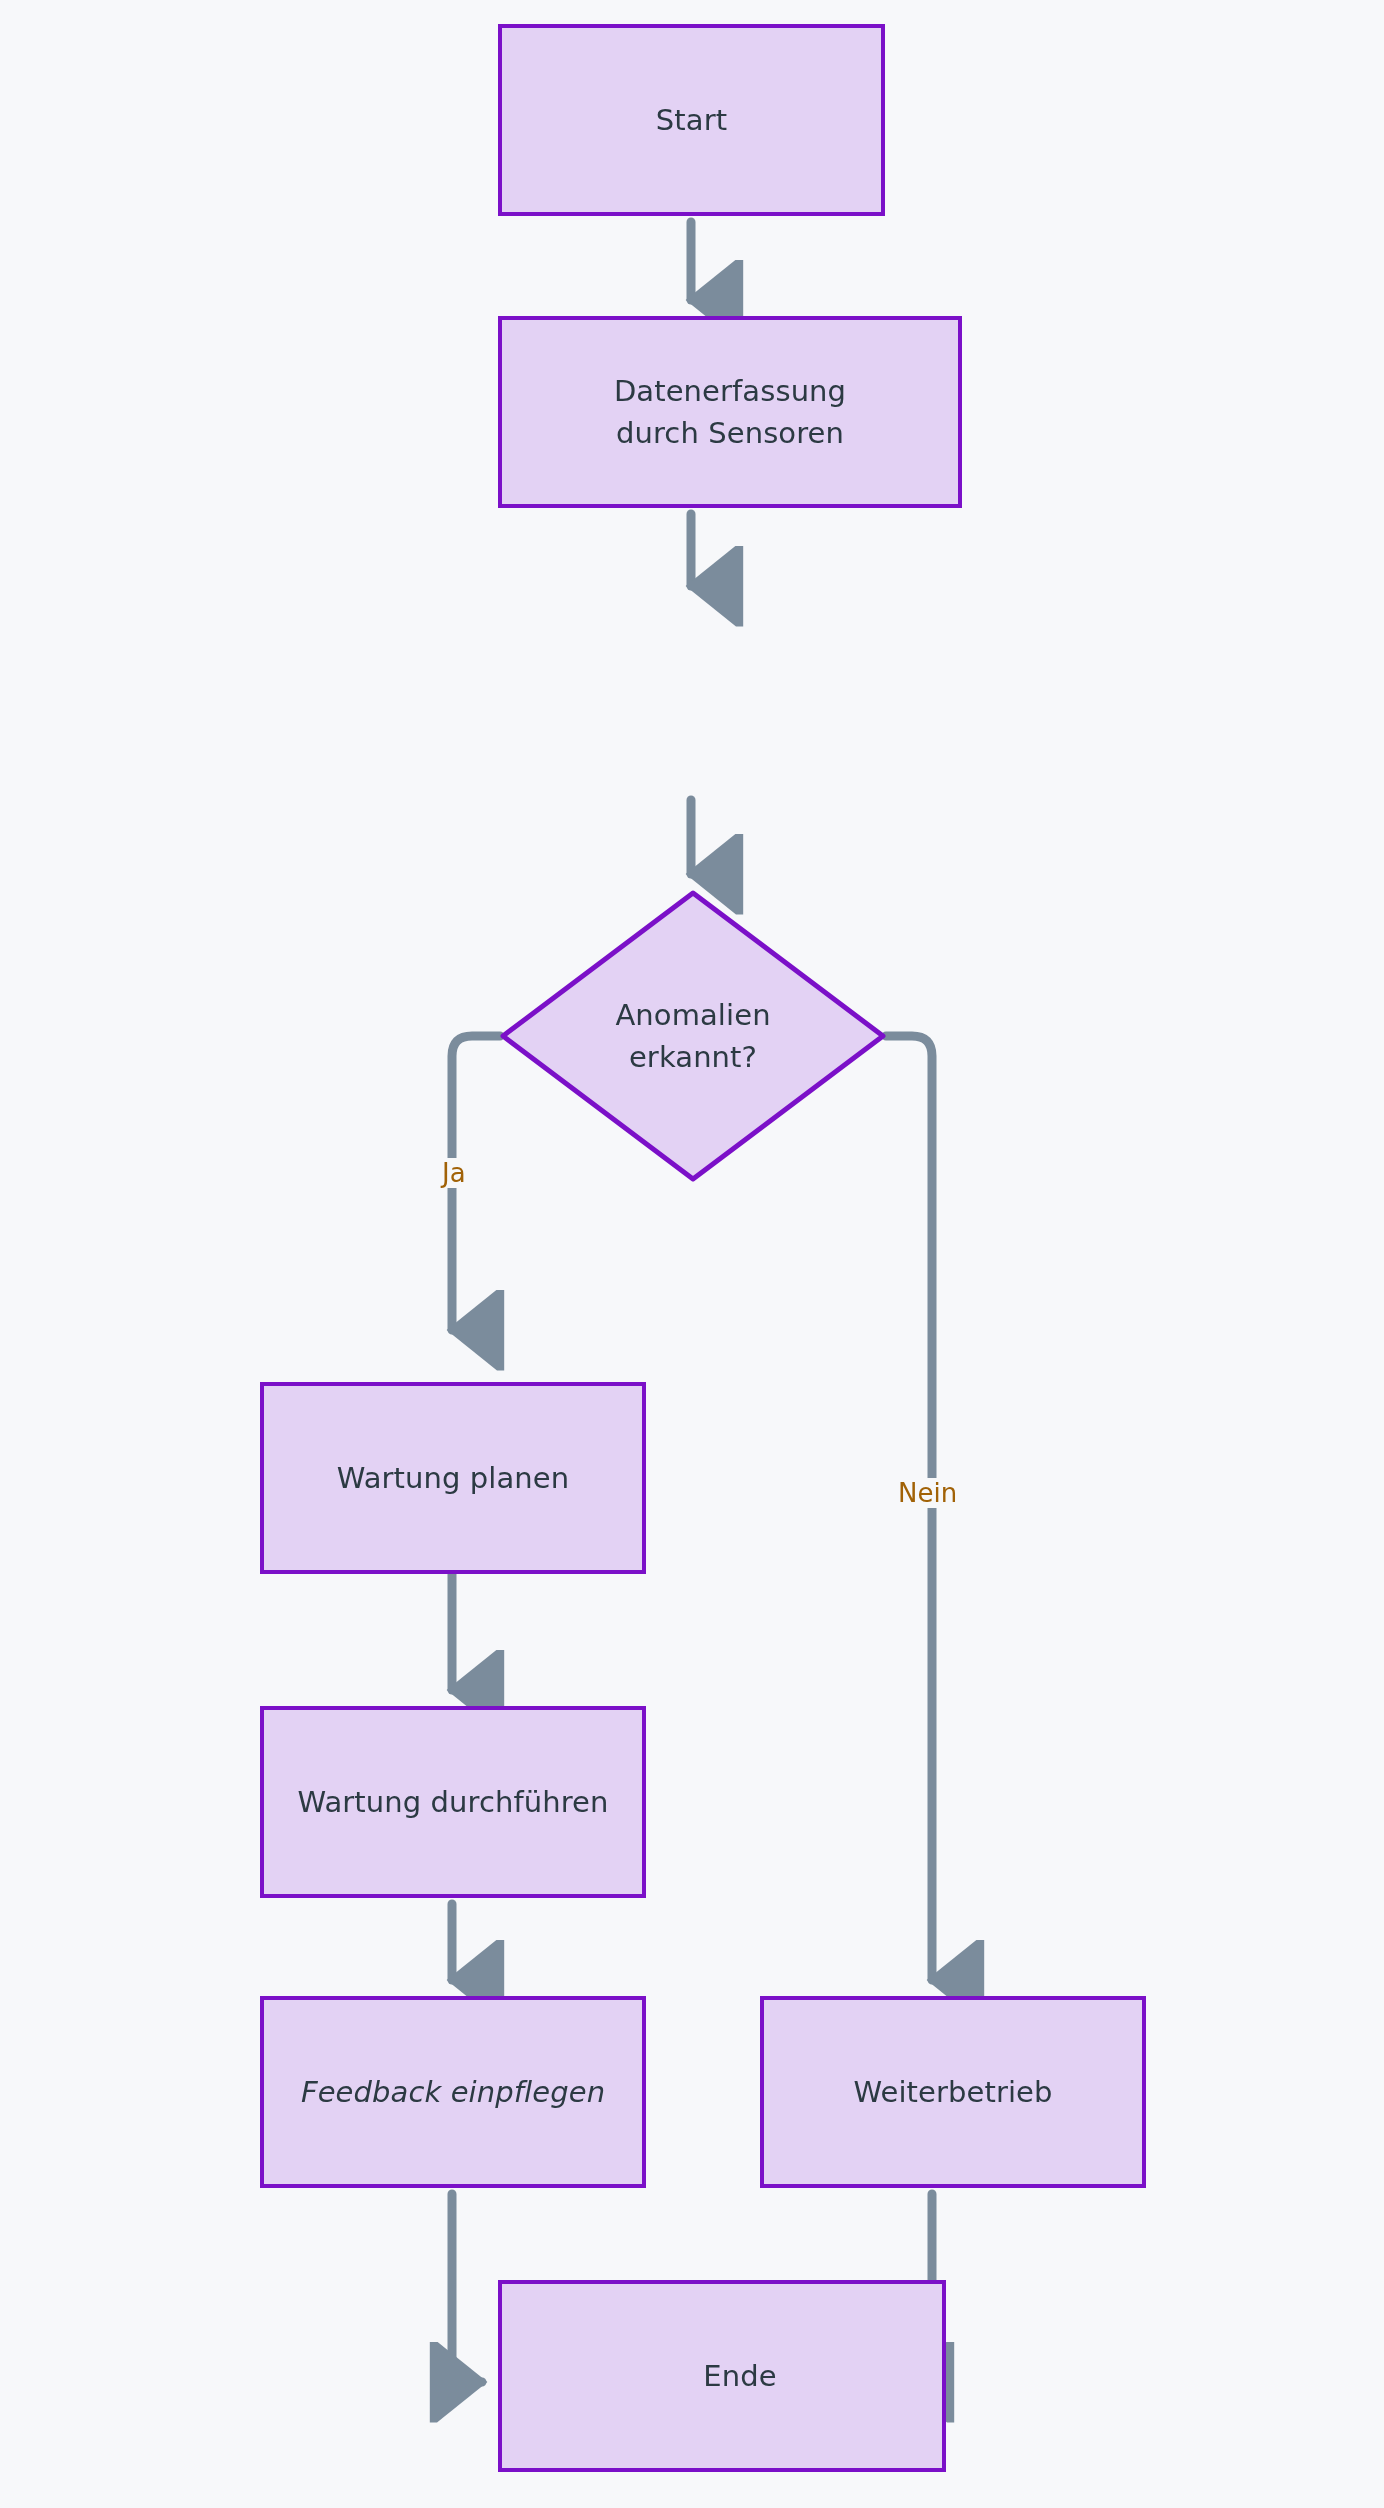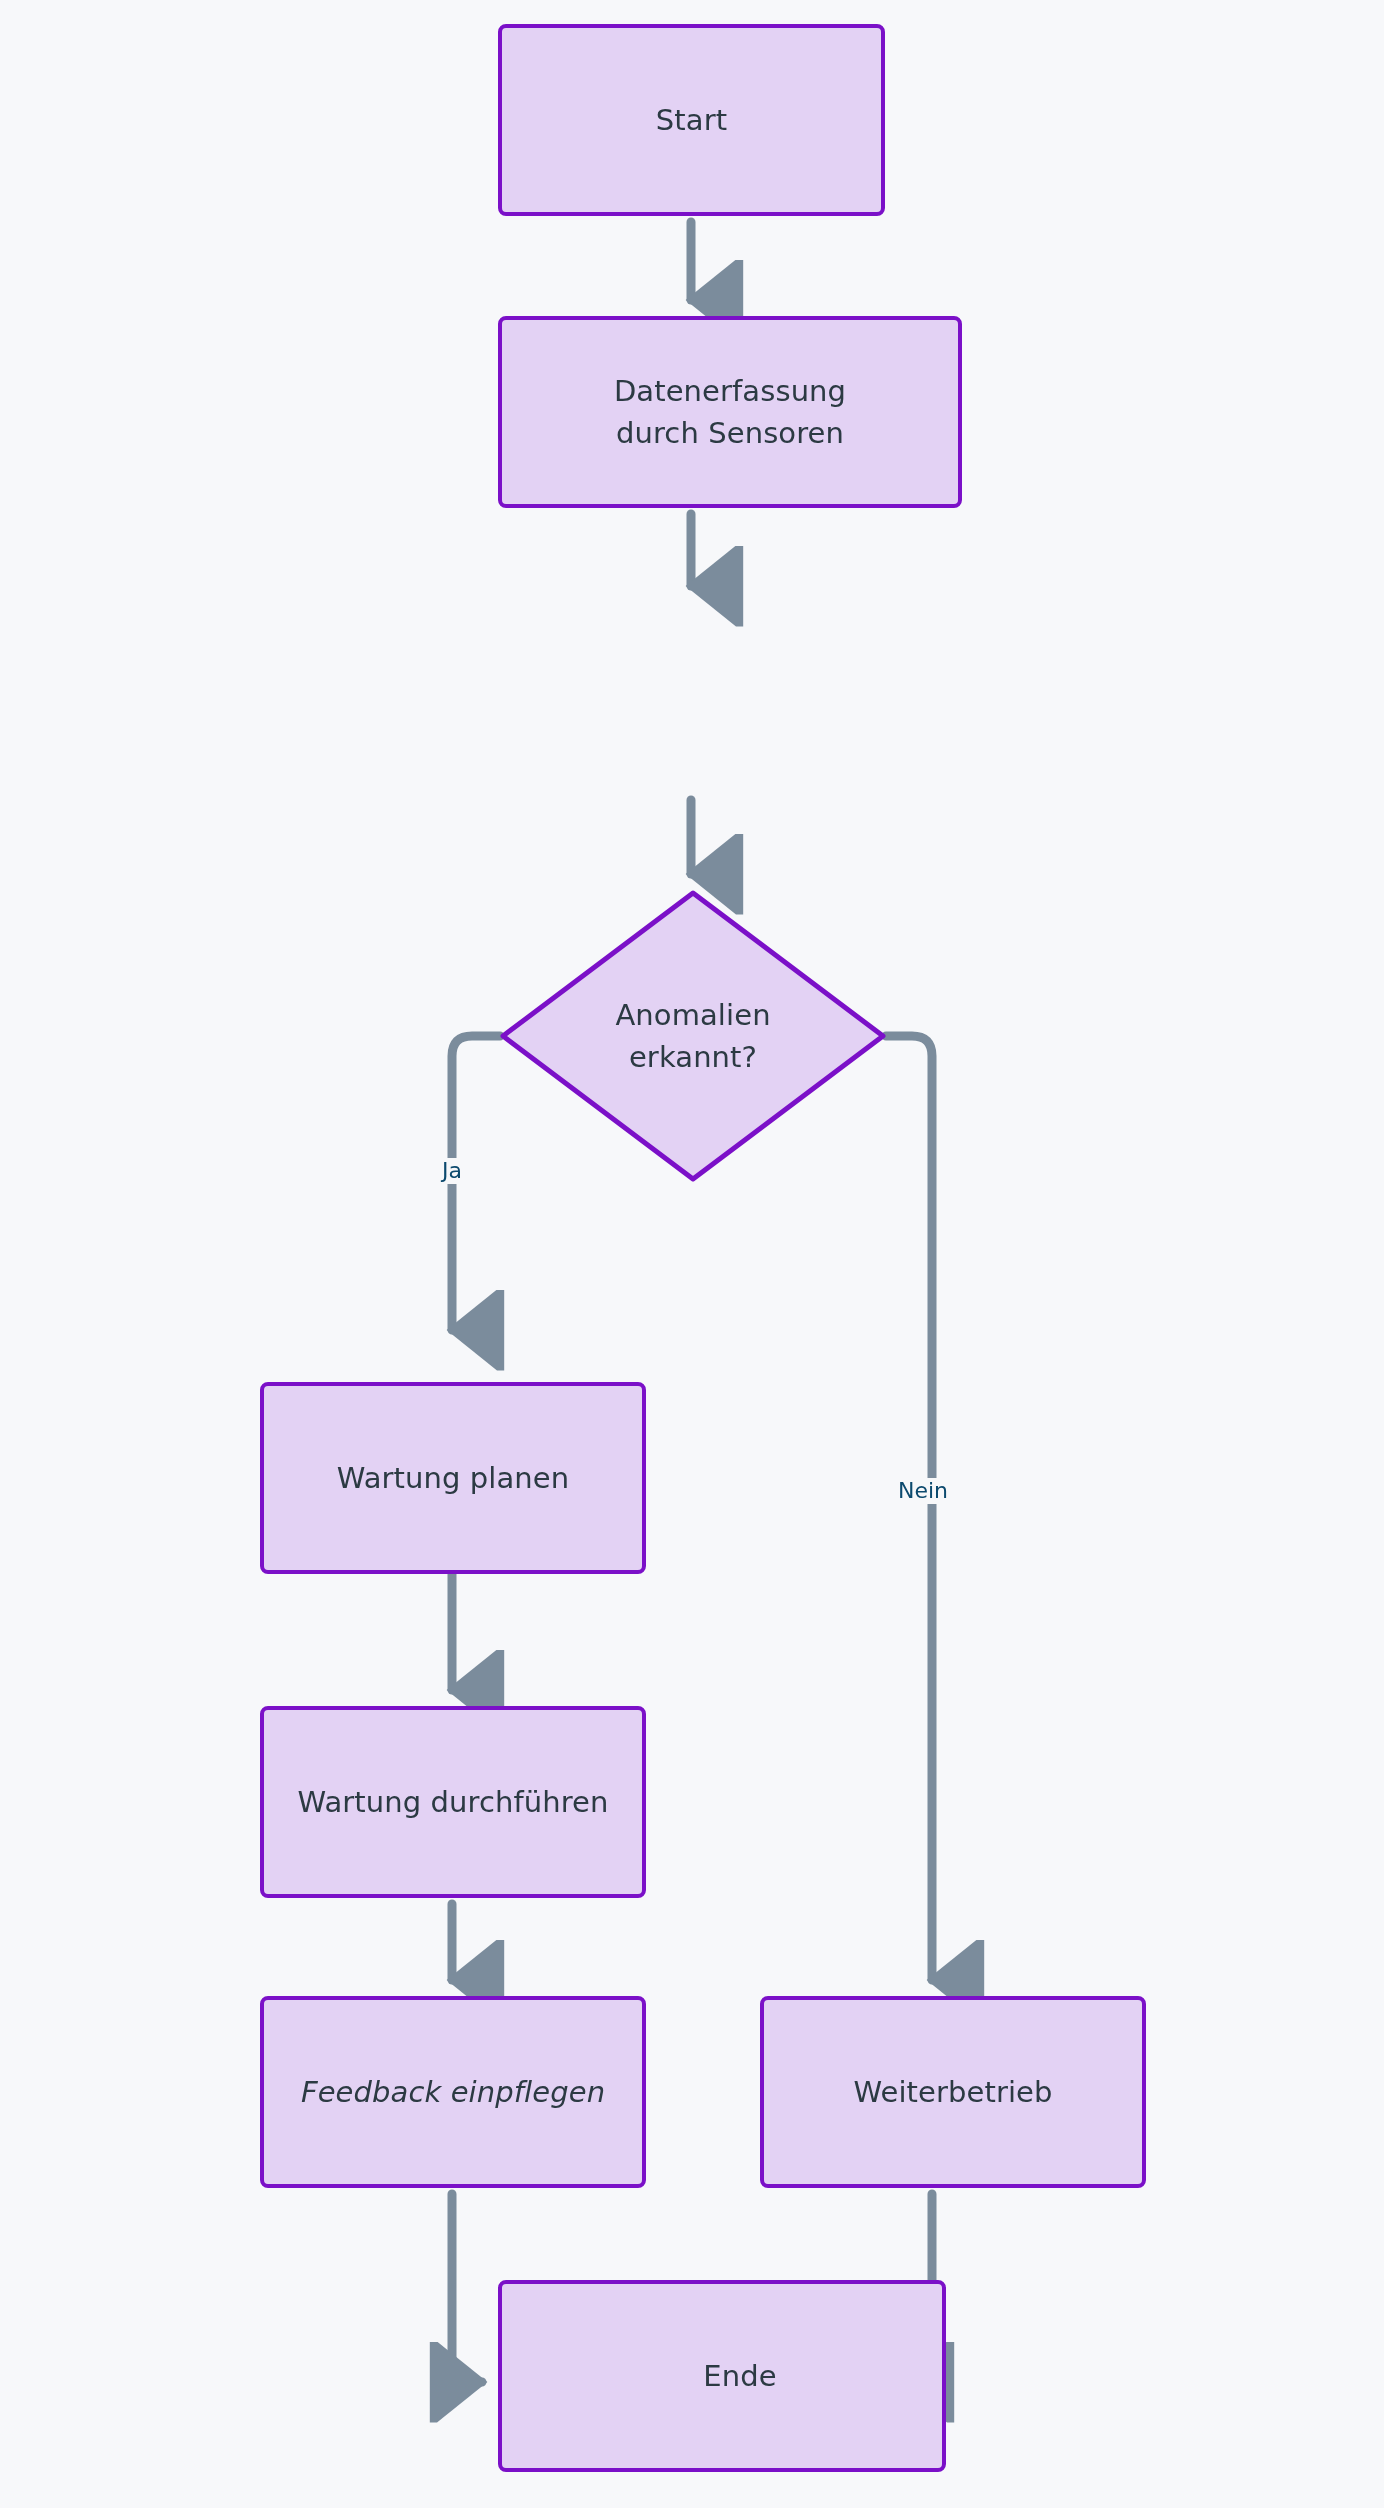--- a/index.html
+++ b/index.html
@@ -27,21 +27,21 @@
     left: 0; top: 0;
     width: 1384px;
     height: 2508px;
     pointer-events: none;
   }
   .node {
     position: absolute;
     box-sizing: border-box;
     background: #e3d2f4;
     border: 4px solid #7b10c8;
-    border-radius: 8px;
+    border-radius: 0;
     display: flex;
     align-items: center;
     justify-content: center;
     text-align: center;
     color: #2c3a43;
     font-size: 29px;
     line-height: 1.45;
     letter-spacing: 0.1px;
   }
   .node .node-label {
@@ -60,22 +60,22 @@
     width: 100%;
     height: 100%;
   }
   .decision .node-label {
     position: relative;
     z-index: 2;
     text-align: center;
   }
   .edge-label {
     position: absolute;
-    color: #0c4a6e;
-    font-size: 22px;
+    color: #a16207;
+    font-size: 26px;
     line-height: 1;
     white-space: nowrap;
     background: #f7f8fa;
     padding: 2px 4px;
     text-align: right;
   }
 </style>
 </head>
 <body>
 

